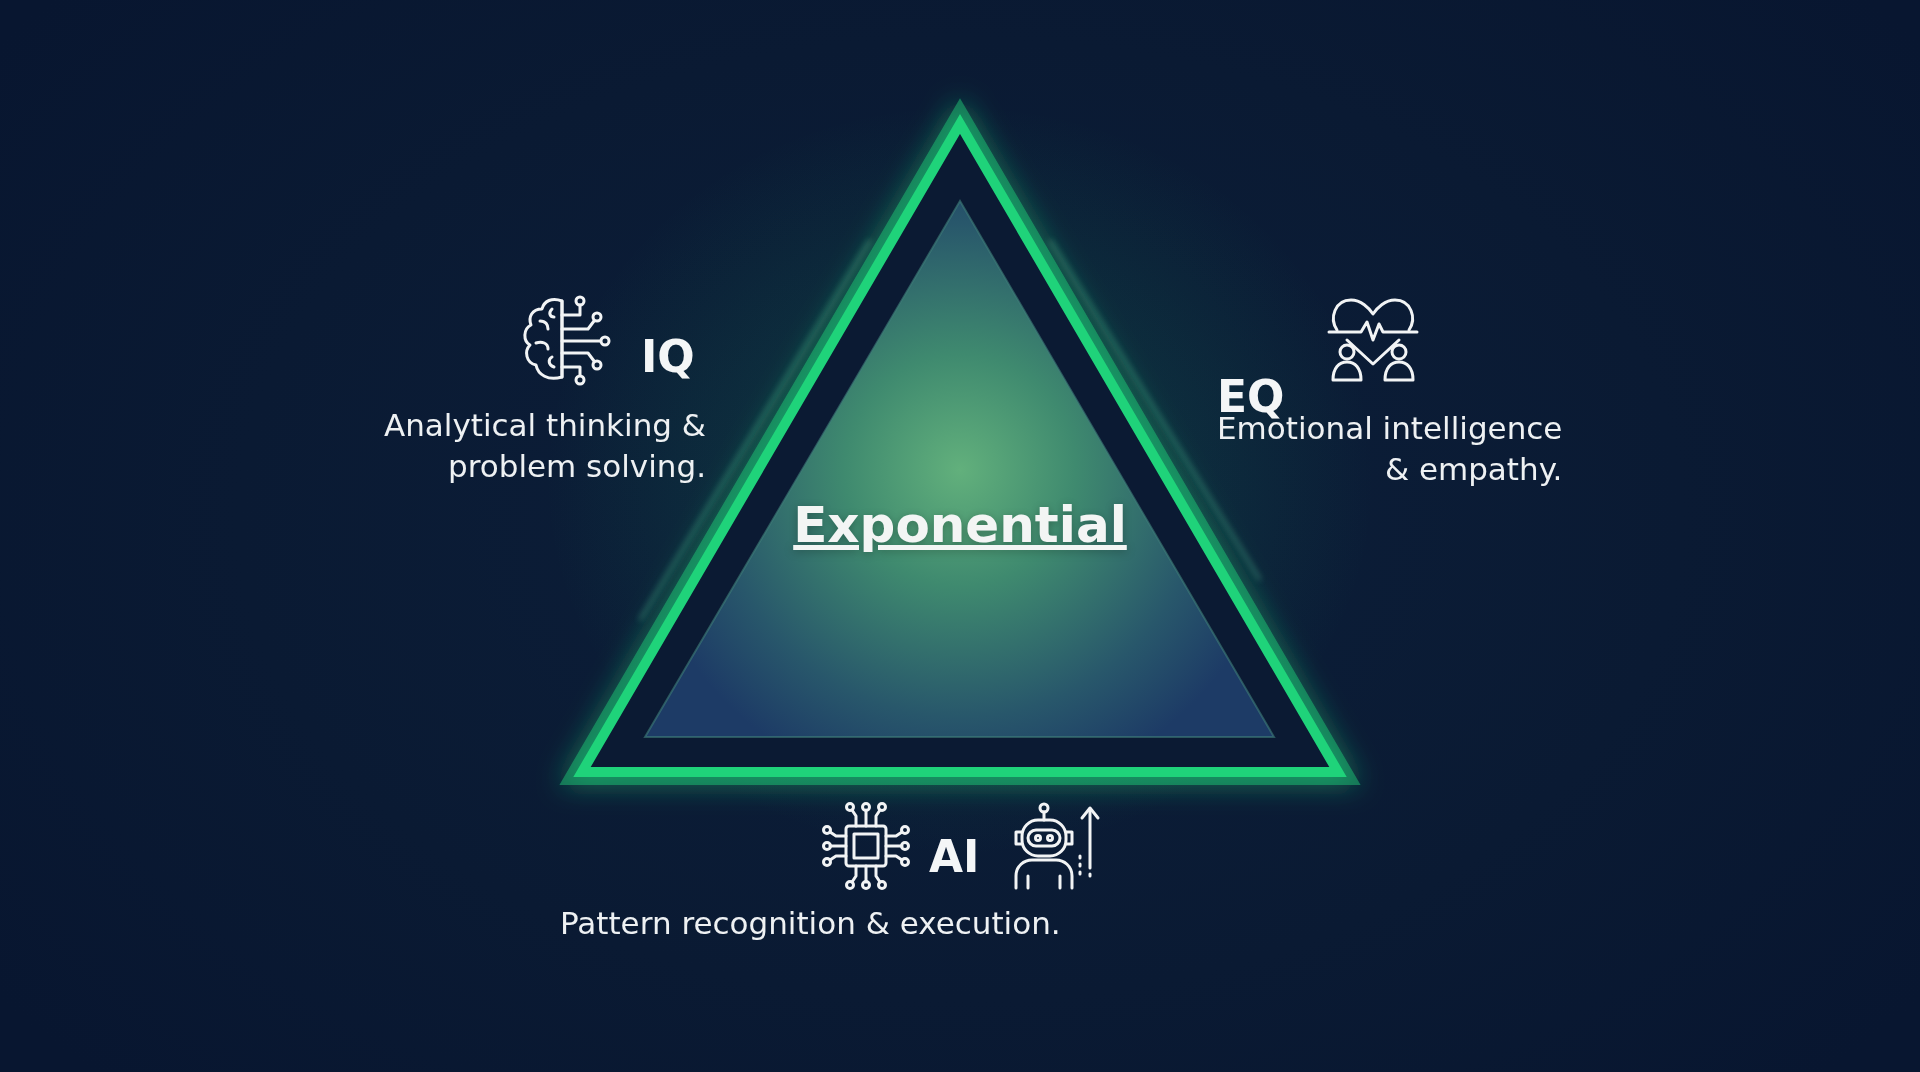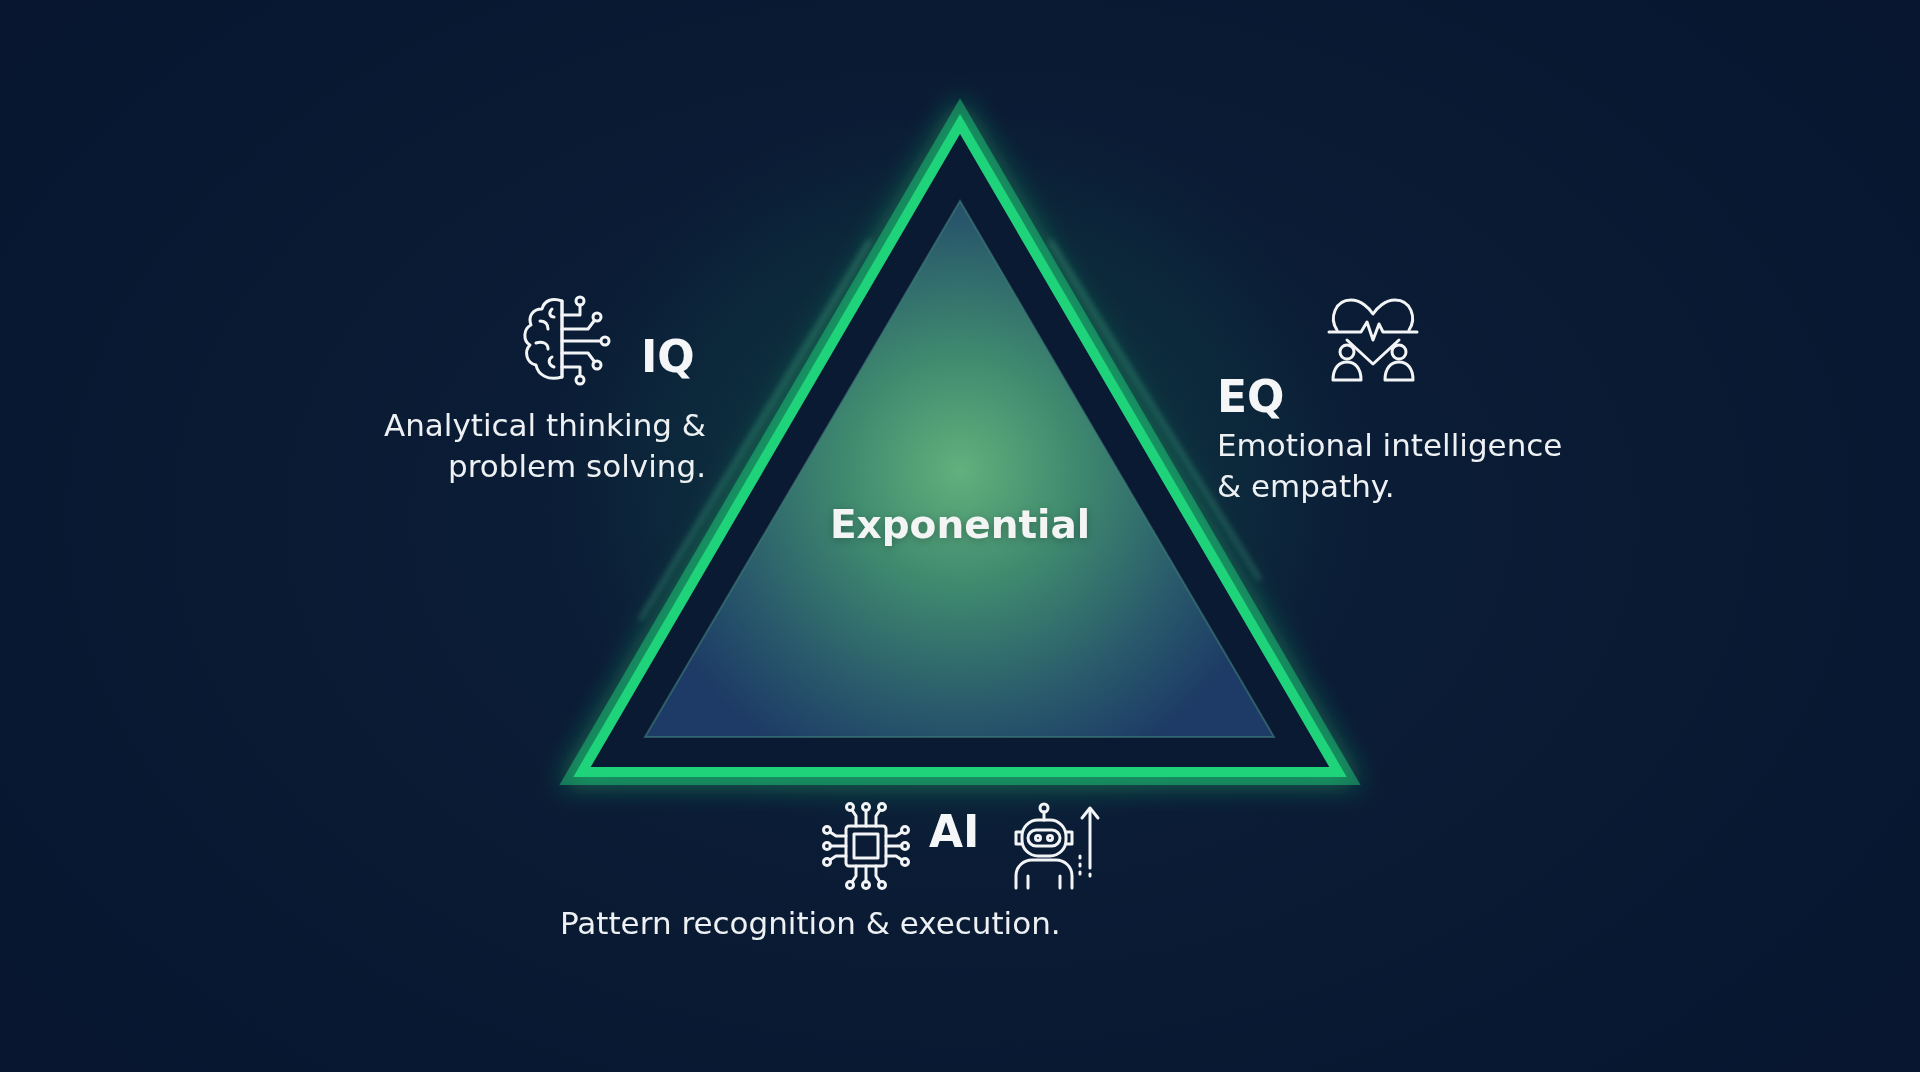--- a/index.html
+++ b/index.html
@@ -19,22 +19,23 @@
   svg.diagram { position:absolute; left:0; top:0; }
   .label-title {
     position:absolute; font-weight:bold; font-size:44px; letter-spacing:0px; line-height:1;
     color:#f4f6f7;
   }
   .desc {
     position:absolute; font-size:31px; line-height:41px; color:#eef1f3; white-space:pre-line;
   }
   .center-text {
     position:absolute; left:760px; width:400px; top:493px;
-    text-align:center; font-weight:bold; font-size:39px; line-height:64px; color:#f3f5f4;
+    text-align:center; font-weight:bold; font-size:50px; line-height:64px; color:#f3f5f4;
     text-shadow:0 2px 8px rgba(0,0,0,0.25);
+    text-decoration:underline;
   }
   .icon { position:absolute; }
   .icon svg { display:block; }
 </style>
 </head>
 <body>
 
 <div class="bg"></div>
 
 <svg class="diagram" width="1920" height="1072" viewBox="0 0 1920 1072">
@@ -109,21 +110,21 @@
   <svg width="96" height="92" viewBox="0 0 96 92" fill="none" stroke="#f2f4f5" stroke-width="3" stroke-linecap="round" stroke-linejoin="round">
     <path d="M12 36 C4 24 10 6 26 6 C36 6 44 14 48 20 C52 14 60 6 70 6 C86 6 92 24 84 36"></path>
     <path d="M4 38 H36 L42 28 L48 46 L54 30 L58 38 H92"></path>
     <path d="M22 46 L48 70 L74 46"></path>
     <circle cx="22" cy="58" r="7"></circle>
     <path d="M8 86 C8 74 14 68 22 68 C30 68 36 74 36 86 Z"></path>
     <circle cx="74" cy="58" r="7"></circle>
     <path d="M60 86 C60 74 66 68 74 68 C82 68 88 74 88 86 Z"></path>
   </svg>
 </div>
-<div class="desc" style="left:1217px; top:425px; text-align:left;">Emotional intelligence
+<div class="desc" style="left:1217px; top:408px; text-align:right;">Emotional intelligence
 &amp; empathy.</div>
 
 <div class="center-text">
   <div>Exponential</div>
 </div>
 
 <div class="icon" style="left:822px; top:802px;">
   <svg width="88" height="88" viewBox="0 0 88 88" fill="none" stroke="#f2f4f5" stroke-width="3" stroke-linecap="round" stroke-linejoin="round">
     <rect x="24" y="24" width="40" height="40" rx="3"></rect>
     <rect x="32" y="32" width="24" height="24"></rect>
@@ -146,21 +147,21 @@
     <path d="M24 54 H14 L8 58"></path>
       <circle cx="5" cy="60" r="3.5"></circle>
     <path d="M64 34 H74 L80 30"></path>
       <circle cx="83" cy="28" r="3.5"></circle>
     <path d="M64 44 H80"></path>
       <circle cx="83" cy="44" r="3.5"></circle>
     <path d="M64 54 H74 L80 58"></path>
       <circle cx="83" cy="60" r="3.5"></circle>
   </svg>
 </div>
-<div class="label-title" style="left:929px; top:810px;">AI</div>
+<div class="label-title" style="left:929px; top:835px;">AI</div>
 <div class="icon" style="left:1010px; top:802px;">
   <svg width="92" height="88" viewBox="0 0 92 88" fill="none" stroke="#f2f4f5" stroke-width="3" stroke-linecap="round" stroke-linejoin="round">
     <circle cx="34" cy="6" r="4"></circle>
     <line x1="34" y1="10" x2="34" y2="18"></line>
     <rect x="12" y="18" width="44" height="36" rx="16"></rect>
     <rect x="18" y="28" width="32" height="16" rx="8"></rect>
     <circle cx="28" cy="36" r="2.5"></circle>
     <circle cx="40" cy="36" r="2.5"></circle>
     <path d="M12 30 H6 V42 H12"></path>
     <path d="M56 30 H62 V42 H56"></path>

